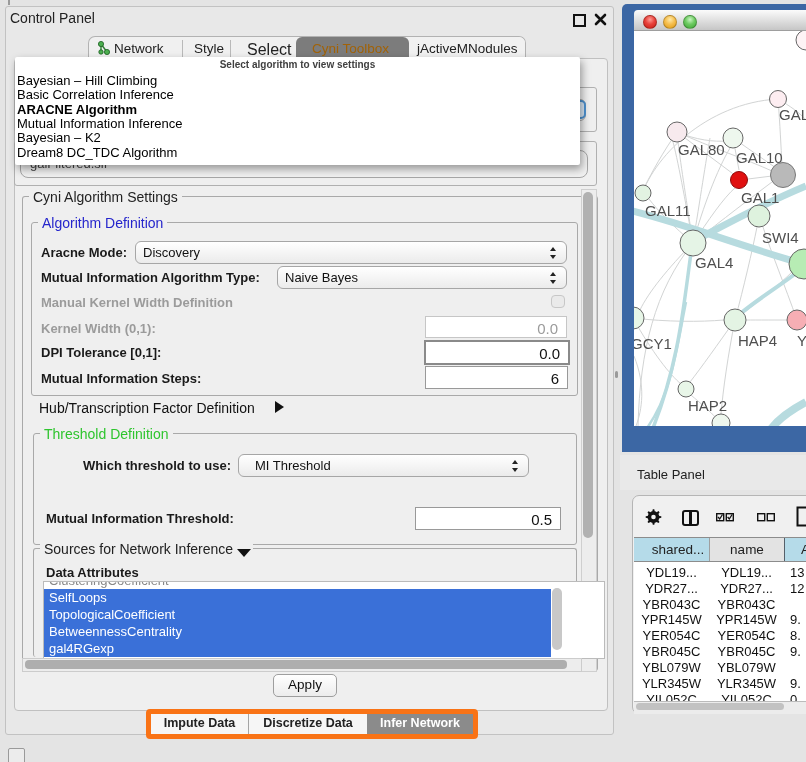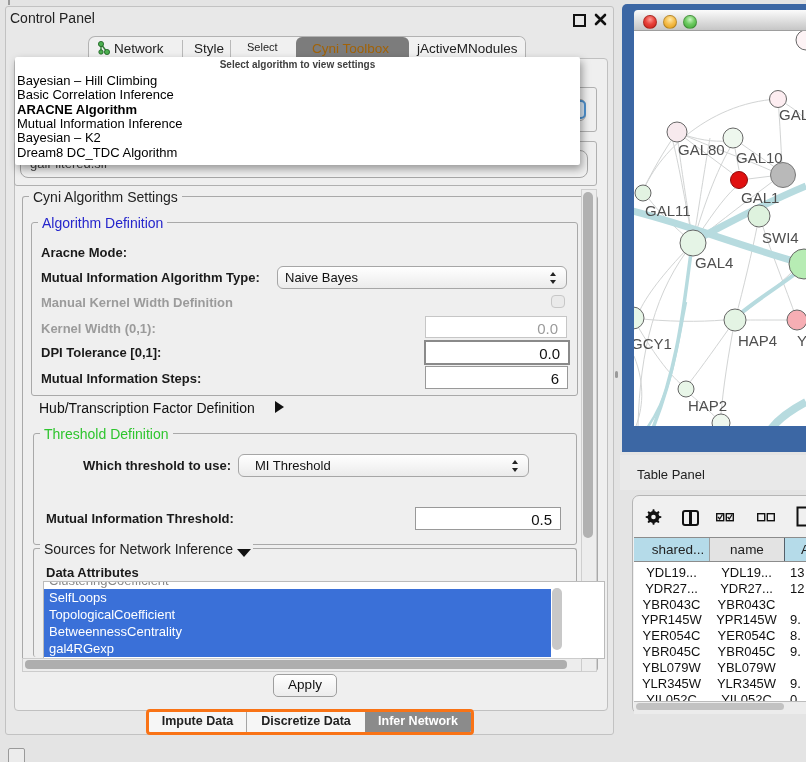--- a/index.html
+++ b/index.html
@@ -44,21 +44,21 @@
       <line x1="4" y1="3" x2="10" y2="11" stroke="#2e7d32" stroke-width="1.4"></line>
       <line x1="4" y1="3" x2="4" y2="11" stroke="#2e7d32" stroke-width="1.4"></line>
       <circle cx="4" cy="3" r="2.6" fill="#4caf50" stroke="#1b5e20" stroke-width="0.8"></circle>
       <circle cx="10" cy="11" r="2.6" fill="#4caf50" stroke="#1b5e20" stroke-width="0.8"></circle>
       <circle cx="4" cy="11" r="2.2" fill="#4caf50" stroke="#1b5e20" stroke-width="0.8"></circle>
     </svg>
     <div class="abs" style="left:25px;top:4px;font-size:13.5px;color:#222;">Network</div>
     <div class="abs" style="left:93px;top:3px;width:1px;height:17px;background:#b9b9b9;"></div>
     <div class="abs" style="left:105px;top:4px;font-size:13.5px;color:#222;">Style</div>
     <div class="abs" style="left:141px;top:3px;width:1px;height:17px;background:#b9b9b9;"></div>
-    <div class="abs" style="left:158px;top:4px;font-size:11px;color:#222;">Select</div>
+    <div class="abs" style="left:158px;top:4px;font-size:16px;color:#222;">Select</div>
     <div class="abs" style="left:207px;top:0;width:113px;height:23px;background:#7c7c7c;border-radius:6px 6px 0 0;"></div>
     <div class="abs" style="left:223px;top:4px;font-size:13.5px;color:#a16207;">Cyni Toolbox</div>
     <div class="abs" style="left:320px;top:0;width:116px;height:23px;background:#f1f1f1;"></div>
     <div class="abs" style="left:328px;top:4px;font-size:13.5px;color:#222;">jActiveMNodules</div>
   </div>
 
   <div class="abs" style="left:14px;top:87px;width:581px;height:43px;border:1px solid #b0b0b0;border-radius:3px;"></div>
   <div class="abs" style="left:20px;top:99px;width:566px;height:22px;border:1px solid #a6a6a6;border-radius:6px;background:linear-gradient(#ffffff,#ececec);box-sizing:border-box;"></div>
   <div class="abs" style="left:571px;top:100px;width:11px;height:15px;border:2.5px solid #4e92d0;border-radius:5px;background:#d7e6f4;"></div>
   <div class="abs" style="left:14px;top:141px;width:581px;height:43px;border:1px solid #b0b0b0;border-radius:3px;"></div>
@@ -70,20 +70,27 @@
     <span class="gtitle" style="background:#efefef;color:#222;">Cyni Algorithm Settings</span>
   </div>
 
   <div class="abs" style="left:581px;top:189px;width:14px;height:481px;background:#ededed;border:1px solid #cfcfcf;"></div>
   <div class="abs" style="left:583px;top:192px;width:10px;height:346px;background:#b1b1b1;border-radius:5px;"></div>
 
   <div class="group" style="left:31px;top:222px;width:545px;height:172px;">
     <span class="gtitle" style="color:#2525cc;">Algorithm Definition</span>
   </div>
   <div class="lbl" style="position:absolute;left:41px;top:245px;">Aracne Mode:</div>
+  <div class="combo" style="left:135px;top:241px;width:430px;height:21px;">
+    <span class="ct">Discovery</span>
+    <svg class="carr" viewBox="0 0 8 14">
+        <path d="M1 5 L4 1 L7 5 Z" fill="#222"></path>
+        <path d="M1 9 L4 13 L7 9 Z" fill="#222"></path>
+      </svg>
+  </div>
   <div class="lbl" style="position:absolute;left:41px;top:270px;">Mutual Information Algorithm Type:</div>
   <div class="combo" style="left:277px;top:266px;width:288px;height:21px;">
     <span class="ct">Naive Bayes</span>
     <svg class="carr" viewBox="0 0 8 14">
         <path d="M1 5 L4 1 L7 5 Z" fill="#222"></path>
         <path d="M1 9 L4 13 L7 9 Z" fill="#222"></path>
       </svg>
   </div>
   <div class="lbl dis" style="position:absolute;left:41px;top:295px;">Manual Kernel Width Definition</div>
   <div class="abs" style="left:551px;top:295px;width:12px;height:11px;background:#eaeaea;border:1px solid #c7c7c7;border-radius:4px;"></div>
@@ -138,21 +145,21 @@
     <div class="abs" style="left:0;top:41.2px;width:507px;height:17.1px;background:#3a70d8;color:#fff;font-size:13px;padding-left:5px;line-height:17.1px;box-sizing:border-box;">BetweennessCentrality</div>
     <div class="abs" style="left:0;top:58.3px;width:507px;height:17.1px;background:#3a70d8;color:#fff;font-size:13px;padding-left:5px;line-height:17.1px;box-sizing:border-box;">gal4RGexp</div>
     <div class="abs" style="left:508px;top:6px;width:10px;height:62px;background:#c8c8c8;border-radius:5px;"></div>
   </div>
 
   <div class="abs" style="left:22px;top:658px;width:558px;height:12px;background:#ededed;border:1px solid #cccccc;"></div>
   <div class="abs" style="left:25px;top:660px;width:542px;height:9px;background:#aeaeae;border-radius:4px;"></div>
 
   <div class="abs" style="left:273px;top:674px;width:62px;height:21px;border:1px solid #9e9e9e;border-radius:5px;background:linear-gradient(#ffffff,#ececec);text-align:center;font-size:13.5px;color:#111;line-height:20px;">Apply</div>
 
-  <div class="abs" style="left:146px;top:709px;width:322px;height:20px;border:3px solid #f97316;border-radius:4px;background:#f6f6f6;overflow:hidden;font-size:12.5px;font-weight:bold;color:#222;">
+  <div class="abs" style="left:146px;top:709px;width:322px;height:20px;border:5px solid #f97316;border-radius:4px;background:#f6f6f6;overflow:hidden;font-size:12.5px;font-weight:bold;color:#222;">
     <div class="abs" style="left:0;top:0;width:97px;height:20px;text-align:center;line-height:19px;">Impute Data</div>
     <div class="abs" style="left:97px;top:0;width:1px;height:20px;background:#a5a5a5;"></div>
     <div class="abs" style="left:98px;top:0;width:118px;height:20px;text-align:center;line-height:19px;">Discretize Data</div>
     <div class="abs" style="left:216px;top:0;width:106px;height:20px;background:#8b8b8b;color:#fff;text-align:center;line-height:19px;">Infer Network</div>
   </div>
 
   <div class="abs" style="left:15px;top:57px;width:565px;height:108px;background:#ffffff;border-radius:2px;box-shadow:2px 4px 9px rgba(0,0,0,0.38);">
     <div style="text-align:center;font-size:10px;font-weight:bold;color:#404040;padding-top:2px;height:15px;">Select algorithm to view settings</div>
     <div style="font-size:13px;color:#000;padding-left:2px;line-height:14.35px;">
       Bayesian – Hill Climbing<br>

